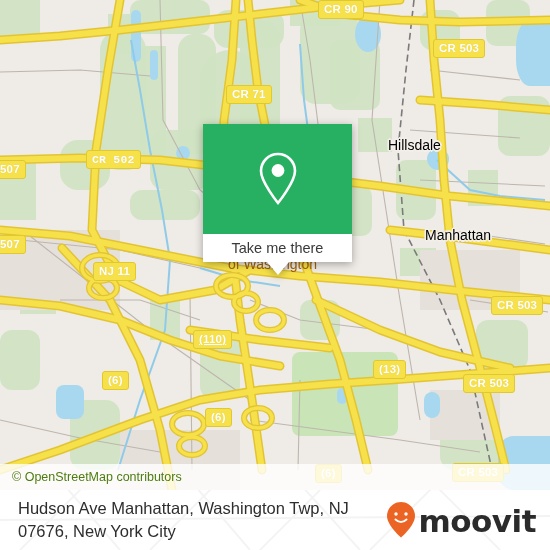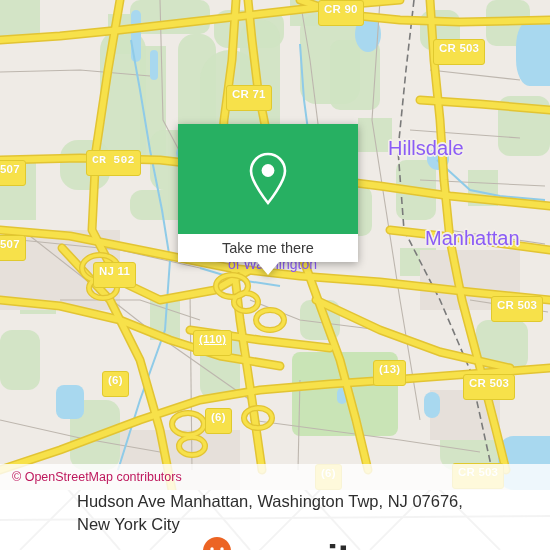--- a/index.html
+++ b/index.html
@@ -23,46 +23,46 @@
   
   .shield{
     position:absolute;
     background:#f7e14a;
     border:1.5px solid #e0c92e;
     border-radius:3px;
     color:#fff;
     font-weight:bold;
     font-size:11.5px;
     line-height:15px;
-    padding:1px 5px 8px 5px;
+    padding:1px 5px 1px 5px;
     white-space:nowrap;
     text-shadow:0 0 1px rgba(0,0,0,.12);
     letter-spacing:.2px;
   }
   .place{
     position:absolute;
-    color:#8b5cf6;
-    font-size:20px;
+    color:#000000;
+    font-size:14px;
     white-space:nowrap;
     text-shadow:
       -1.6px 0 #f3efe9, 1.6px 0 #f3efe9, 0 -1.6px #f3efe9, 0 1.6px #f3efe9,
       -1.2px -1.2px #f3efe9, 1.2px -1.2px #f3efe9, -1.2px 1.2px #f3efe9, 1.2px 1.2px #f3efe9;
   }
-  .place.behind{color:#8b5cf6;font-size:14px;text-shadow:none;}
+  .place.behind{color:#a16207;font-size:14px;text-shadow:none;}
 
   
   .attrib{
     position:absolute;left:0;bottom:0;width:550px;height:26px;
     background:rgba(255,255,255,.80);
     display:flex;align-items:center;
   }
-  .attrib span{font-size:12.5px;color:#be185d;padding-left:12px;}
-
-  
-  .popup{position:absolute;left:178px;top:124px;width:180px;filter:drop-shadow(0 2px 4px rgba(0,0,0,.32));}
+  .attrib span{font-size:12.5px;color:#4d7c0f;padding-left:12px;}
+
+  
+  .popup{position:absolute;left:203px;top:124px;width:149px;filter:drop-shadow(0 2px 4px rgba(0,0,0,.32));}
   .popup-top{
     height:110px;background:#27b062;
     display:flex;align-items:center;justify-content:center;
   }
   .popup-btn{
     height:28px;background:#fff;
     display:flex;align-items:center;justify-content:center;
     font-size:14.5px;color:#3a3a3a;
   }
   .popup-tail{
@@ -76,21 +76,21 @@
 
   
   .footer{
     position:absolute;left:0;top:490px;width:550px;height:60px;
     background:#fff;overflow:hidden;
   }
   .footer-wm{position:absolute;inset:0;opacity:.5;}
   .footer-inner{
     position:relative;height:60px;
     display:flex;align-items:center;justify-content:space-between;
-    padding:0 14px 0 18px;box-sizing:border-box;flex-direction:column;
+    padding:0 14px 0 18px;box-sizing:border-box;
   }
   .footer-text{
     font-size:16.5px;color:#2e2e2e;line-height:23px;max-width:400px;
   }
   .brand{display:flex;align-items:flex-end;gap:2px;flex:none;}
   .brand-word{
     font-size:31px;color:#2b2b2b;font-weight:bold;letter-spacing:-.5px;
     font-family:"DejaVu Sans", sans-serif;
   }
 </style>

